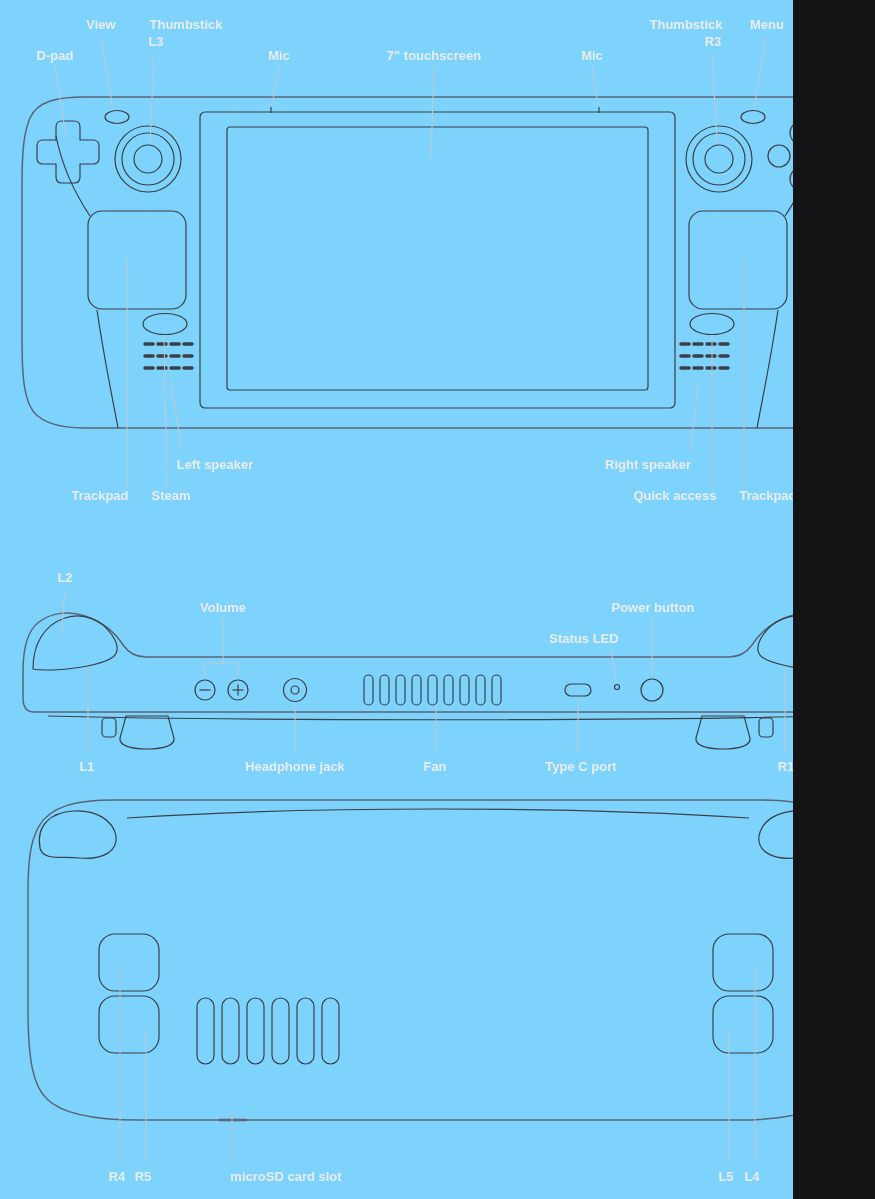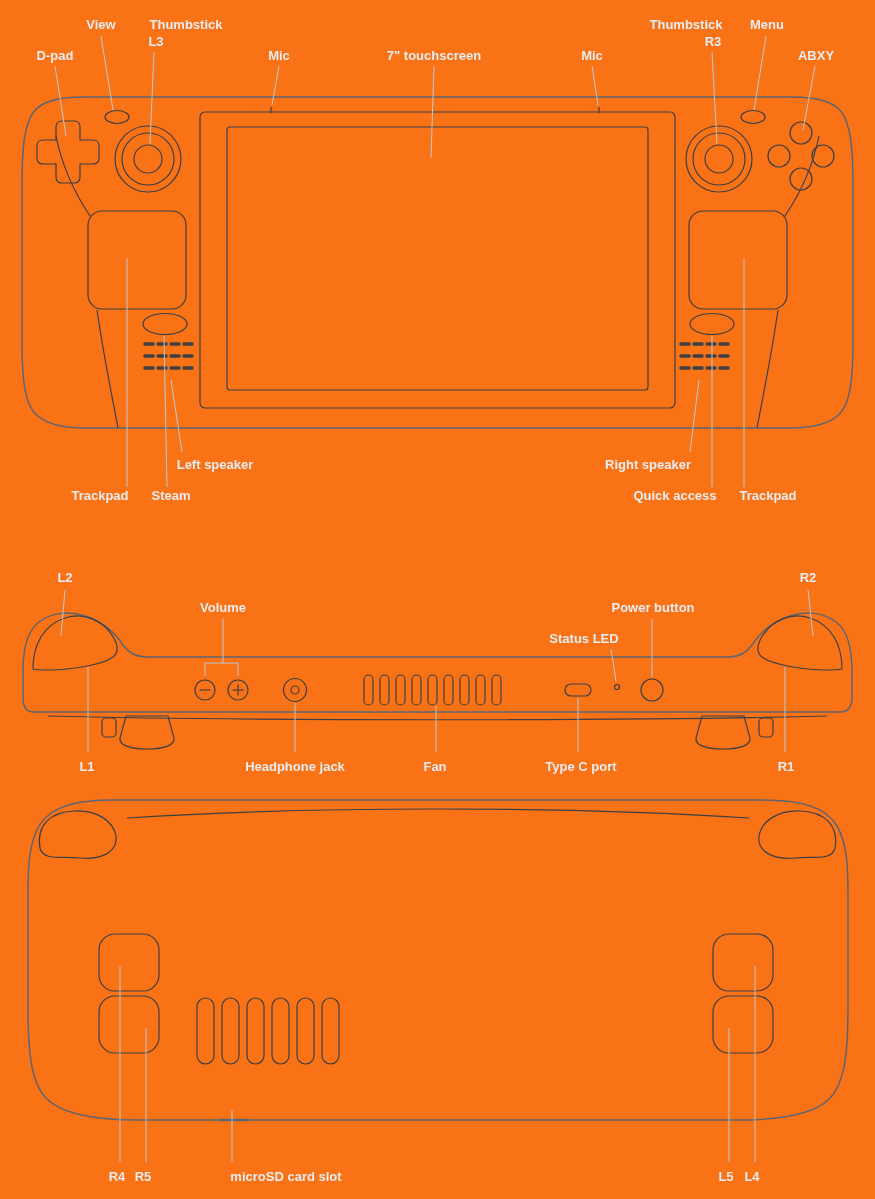--- a/index.html
+++ b/index.html
@@ -1,16 +1,16 @@
 <!DOCTYPE html>
 <html><head>
 <meta charset="utf-8">
 <style>
   html,body{margin:0;padding:0;background:#141417;}
-  .canvas{position:relative;width:875px;height:1199px;background:#f97316;overflow:hidden;}
+  .canvas{position:relative;width:793px;height:1199px;background:#7dd3fc;overflow:hidden;}
   svg{display:block;}
   .lbl{font-family:"Liberation Sans",sans-serif;font-size:13px;font-weight:600;fill:#e9ecf0;text-anchor:middle;}
   .leader{stroke:#c2c7ce;stroke-width:1;fill:none;}
   .acc{stroke:#5a6474;stroke-width:1.5;fill:none;}
   .main{stroke:#3b3f46;stroke-width:1.2;fill:none;}
   .spk{stroke:#3b3f46;stroke-width:3.5;stroke-linecap:round;fill:none;}
 </style>
 </head>
 <body>
 

